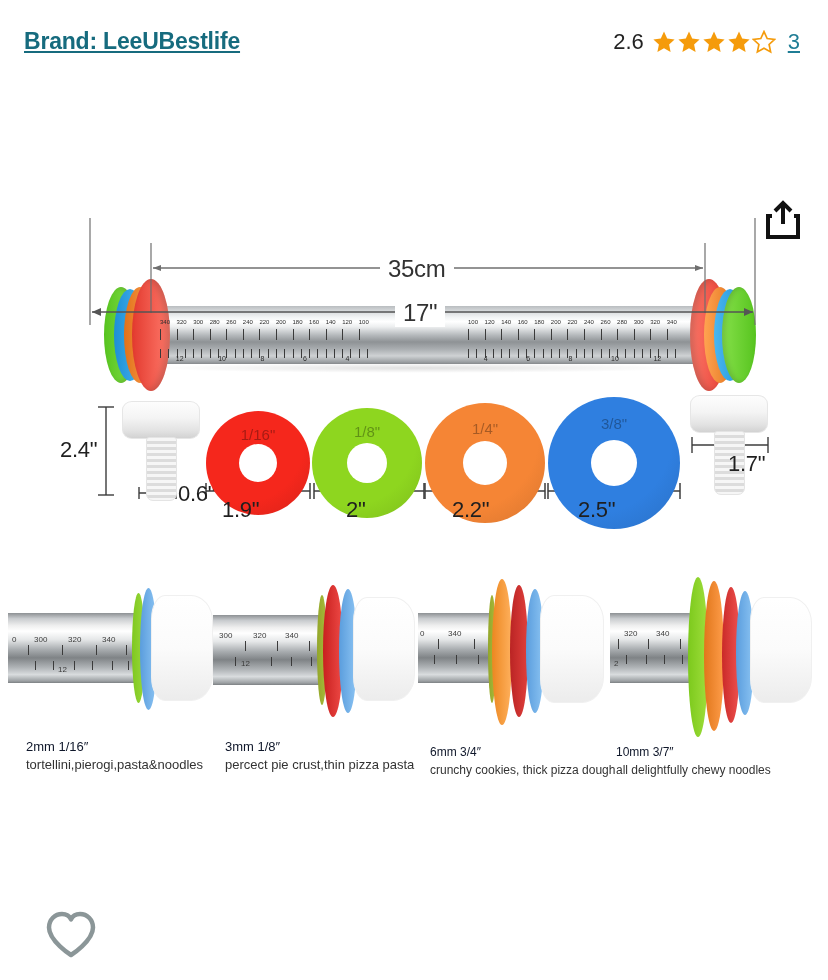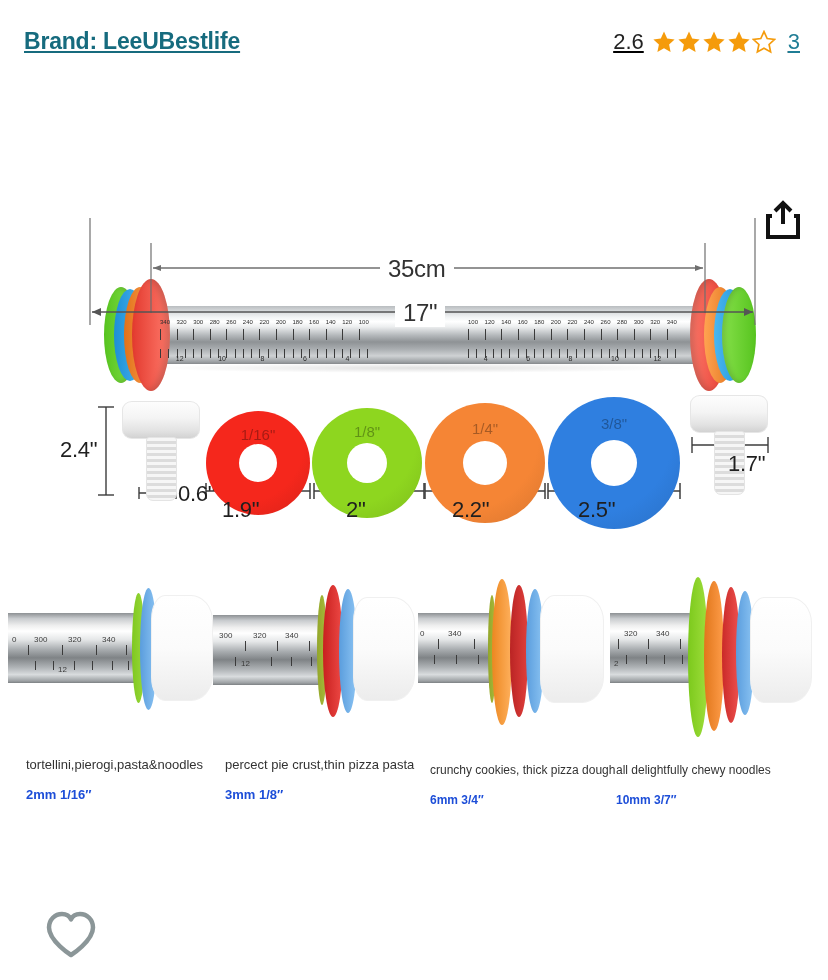--- a/index.html
+++ b/index.html
@@ -6,21 +6,21 @@
   html, body {
     width: 828px;
     height: 980px;
     background: #ffffff;
     font-family: "Liberation Sans", sans-serif;
     overflow: hidden;
   }
   .page { position: relative; width: 828px; height: 980px; background: #fff; }
 
   
-  .header { padding: 28px 24px 0 24px; position: relative; text-decoration: underline; }
+  .header { padding: 28px 24px 0 24px; position: relative; }
   .brand-row { display: flex; align-items: center; justify-content: space-between; }
   .brand-link {
     color: #166b7e;
     font-size: 23px;
     font-weight: 600;
     letter-spacing: -0.2px;
     white-space: nowrap;
   }
   .rating-block { display: flex; align-items: center; gap: 8px; padding-right: 4px; }
   .rating-value { font-size: 22px; color: #232323; }
@@ -181,21 +181,21 @@
   }
   .t-cap {
     position: absolute;
     border-radius: 14px 22px 22px 14px / 24px 26px 26px 24px;
     background: linear-gradient(to bottom, #ffffff 0%, #fbfbfb 50%, #ececec 100%);
     border: 1px solid #f0f0f0;
   }
   .t-scale { position: absolute; font-size: 8px; color: #3b3b3b; }
   .t-tick { position: absolute; width: 1px; background: #3b3b3b; }
 
-  .thumb-cap1 { position: absolute; left: 26px; top: 162px; font-size: 13px; font-weight: bold; color: #1d4ed8; margin-top: 48px; }
+  .thumb-cap1 { position: absolute; left: 26px; top: 162px; font-size: 13px; font-weight: normal; color: #0f172a; }
   .thumb-cap2 { position: absolute; left: 26px; top: 180px; font-size: 13px; color: #333; }
 
   
   .heart-btn { position: absolute; left: 44px; top: 908px; width: 54px; height: 52px; cursor: pointer; z-index: 30; }
 </style>
 </head>
 <body>
 
 <div class="page">
 

